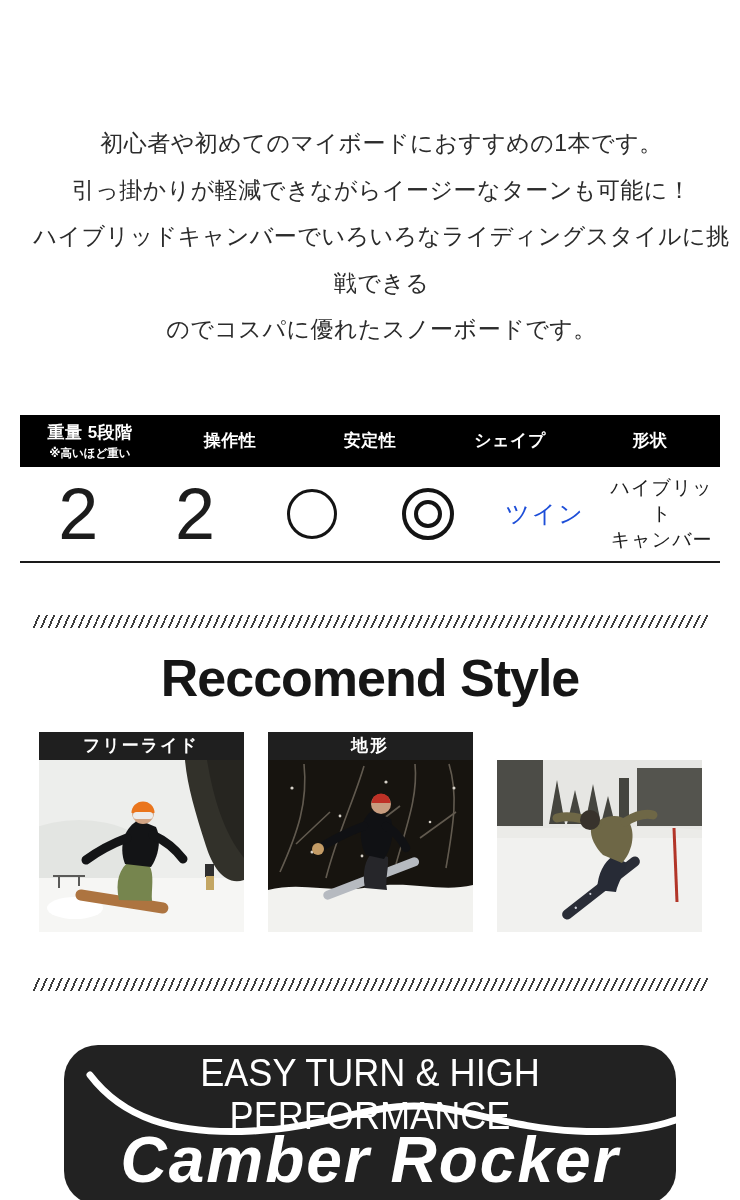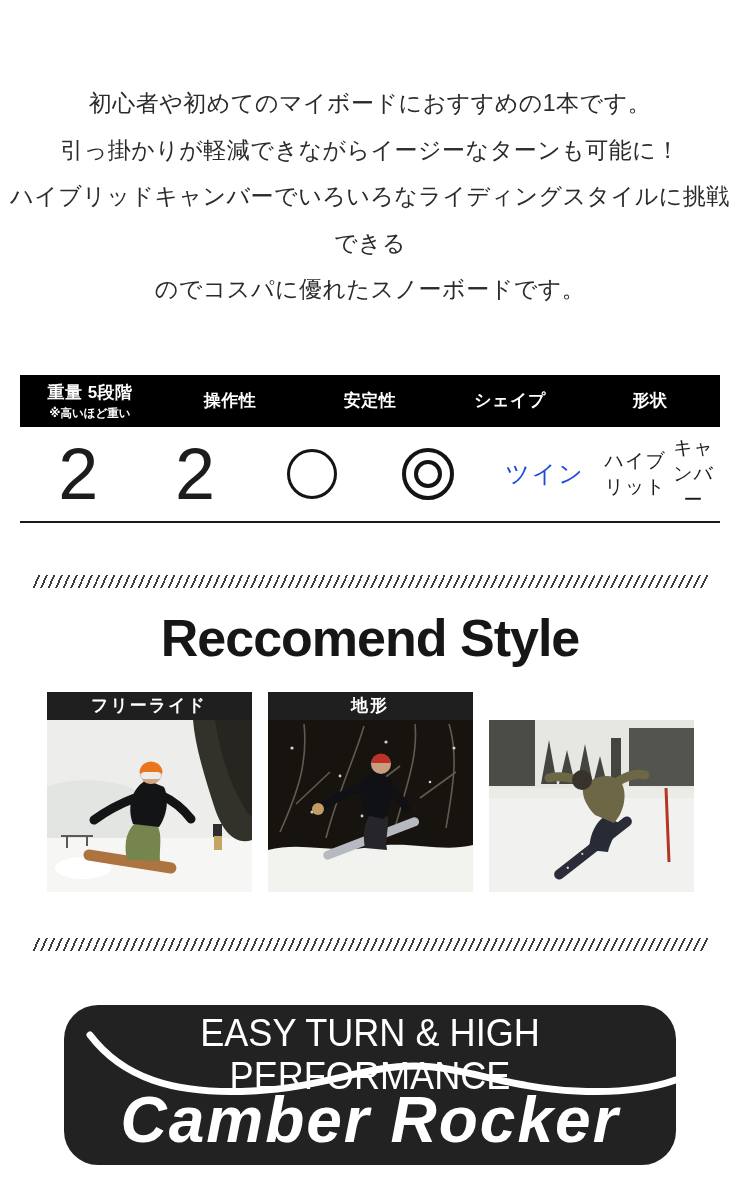--- a/index.html
+++ b/index.html
@@ -3,49 +3,49 @@
 <meta charset="utf-8">
 <style>
   * { box-sizing: border-box; }
   html,body { margin:0; padding:0; }
   body {
     width:740px; min-height:1200px; background:#ffffff;
     font-family:"Liberation Sans","DejaVu Sans",sans-serif; color:#2b2b2b;
   }
 
   
-  .intro { padding-top:80px; text-align:center; }
+  .intro { padding-top:120px; text-align:center;margin-left:23px; }
   .intro p { margin:0; font-size:23px; line-height:46.5px; letter-spacing:.5px; color:#2b2b2b; }
 
   
   .spec { width:700px; margin:62px auto 0; }
   .spec-bar { display:flex; align-items:center; background:#000; height:52px; }
   .sh { flex:1; display:flex; flex-direction:column; align-items:center; justify-content:center; color:#fff; }
   .sh-main { font-size:17px; font-weight:bold; letter-spacing:.5px; }
   .sh-note { font-size:11.5px; font-weight:bold; margin-top:2px; }
   .spec-vals { display:flex; align-items:center; height:94px; }
   .sv { flex:1; display:flex; align-items:center; justify-content:center; text-align:center; }
   .sv-num { font-size:72px; color:#1c1c1c; }
   .sv-jp { font-size:24px; letter-spacing:2px; color:#1d4ed8; }
-  .sv-jp2 { font-size:19px; line-height:26px; letter-spacing:1px; color:#1c1c1c; }
+  .sv-jp2 { flex-direction:column; font-size:19px; line-height:26px; letter-spacing:1px; color:#1c1c1c; }
   .circle1 { width:50px; height:50px; border:3px solid #141414; border-radius:50%; display:block; }
   .circle2 { width:52px; height:52px; border:4px solid #141414; border-radius:50%; display:flex; align-items:center; justify-content:center; }
   .circle2-inner { width:28px; height:28px; border:4px solid #141414; border-radius:50%; display:block; }
   .spec-rule { border:none; border-top:2px solid #1a1a1a; margin:0; }
 
   
   .hatch { width:675px; height:13px; margin:0 auto;
     background:repeating-linear-gradient(115deg, transparent 0 5px, #3c3c3c 5px 6.8px); }
   .hatch.first { margin-top:52px; }
   .hatch.second { margin-top:46px; }
 
   
   .recommend-title { margin:22px 4px 0; text-align:center; font-size:52px; line-height:1.1;
     font-weight:bold; color:#161616; letter-spacing:-1px; }
-  .photos { display:flex; justify-content:center; gap:16px; margin-top:25px; }
+  .photos { display:flex; justify-content:center; gap:24px; margin-top:25px; }
   figure.photo { width:205px; height:200px; margin:0; position:relative; }
   .photo-label { position:absolute; z-index:2; top:0; left:0; width:100%; height:28px;
     background:#1f1f1f; color:#fff; font-size:17px; font-weight:bold; letter-spacing:2px;
     display:flex; align-items:center; justify-content:center; }
   .photo svg.scene { position:absolute; top:28px; left:0; display:block; }
 
   
   .banner { position:relative; width:612px; height:160px; margin:54px auto 0;
     background:#222; border-radius:34px; overflow:hidden; }
   .banner-wave { position:absolute; left:0; top:0; }

